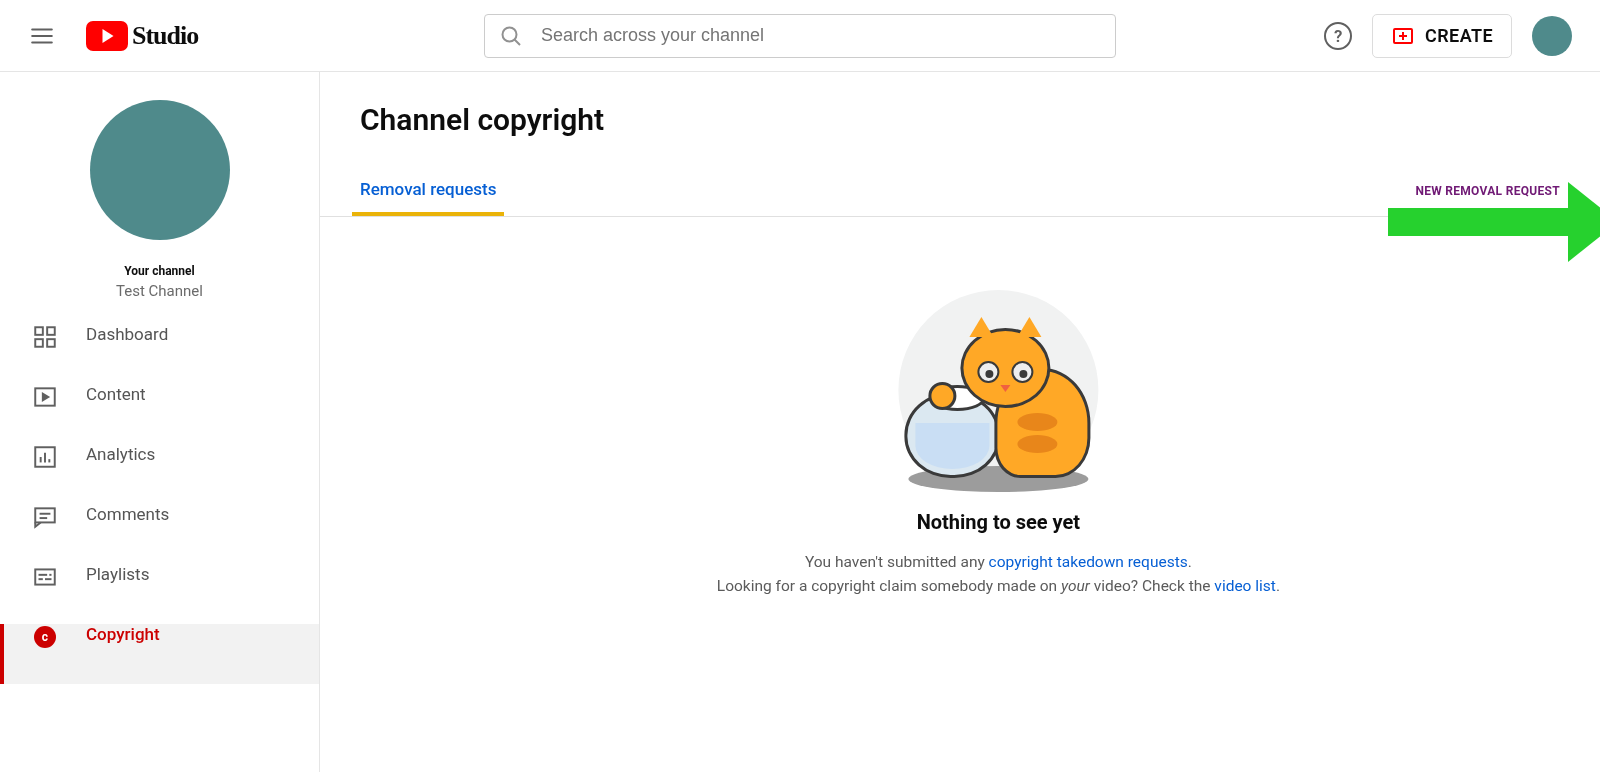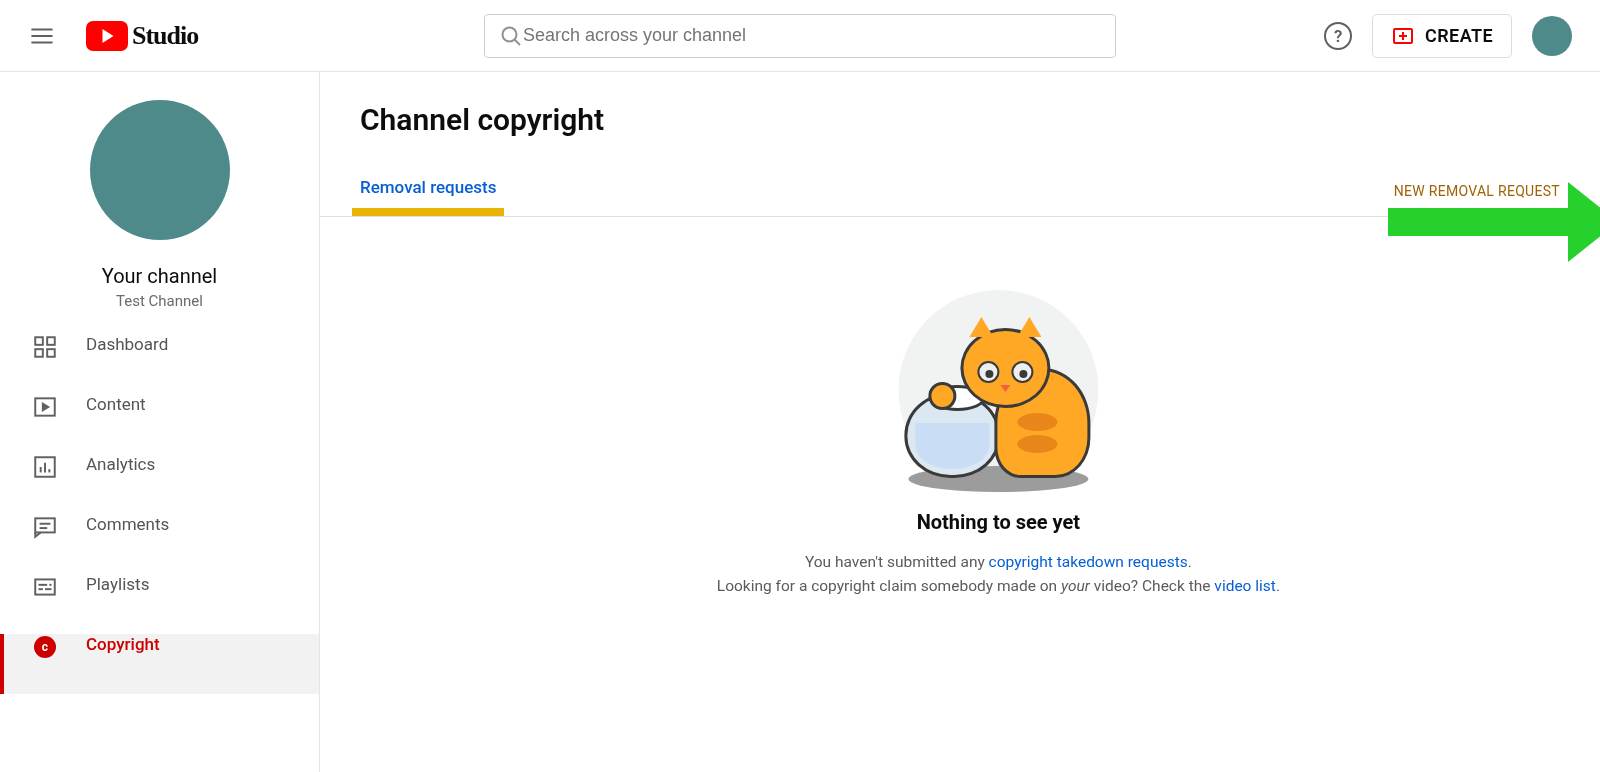--- a/index.html
+++ b/index.html
@@ -53,20 +53,21 @@
     left: 50%;
     transform: translateX(-50%);
     width: 632px;
   }
   .search-box {
     display: flex; align-items: center;
     height: 44px;
     border: 1px solid #ccc;
     border-radius: 4px;
     padding: 0 14px;
+    gap: 18px;
     background: #fff;
   }
   .search-box svg { width: 24px; height: 24px; stroke: #919191; fill: none; stroke-width: 2; }
   .search-input {
     flex: 1; border: none; outline: none;
     font-size: 18px; color: #606060;
     background: transparent;
   }
   .header-right {
     margin-left: auto;
@@ -108,21 +109,21 @@
     display: flex; flex-direction: column;
     padding-top: 28px;
   }
   .channel-avatar {
     width: 140px; height: 140px; border-radius: 50%;
     background: #4f8a8b;
     margin: 0 auto 24px auto;
   }
   .channel-title {
     text-align: center;
-    font-size: 20px; font-weight: 400;
+    font-size: 12px; font-weight: 700;
   }
   .channel-name {
     text-align: center;
     font-size: 15px; color: #6b6b6b;
     margin-top: 4px;
     margin-bottom: 24px;
   }
   .nav-item {
     display: flex; 
     height: 60px;
@@ -163,26 +164,26 @@
     margin-top: 28px;
     padding: 0 40px 0 32px;
     height: 52px;
   }
   .tab {
     color: #065fd4;
     font-size: 17px; font-weight: 500;
     padding: 0 8px;
     height: 100%;
     display: flex; align-items: center;
-    border-bottom: 8px solid #eab308;
+    border-bottom: 4px solid #eab308;
     cursor: pointer;
   }
   .new-req-btn {
-    color: #a16207;
-    font-size: 14px; font-weight: 400;
+    color: #701a75;
+    font-size: 12px; font-weight: 700;
     letter-spacing: 0.3px;
     cursor: pointer;
   }
   .arrow {
     position: absolute;
     top: 110px; left: 1068px;
     display: flex; align-items: center;
     pointer-events: none;
   }
   .arrow-stem { width: 180px; height: 28px; background: #26d12e; }

